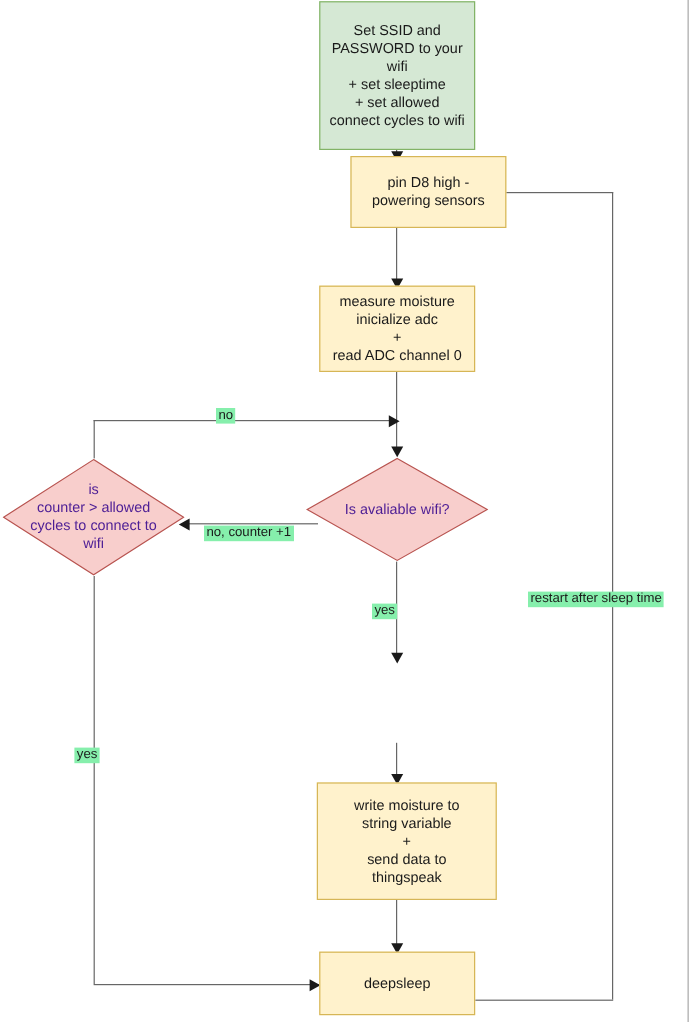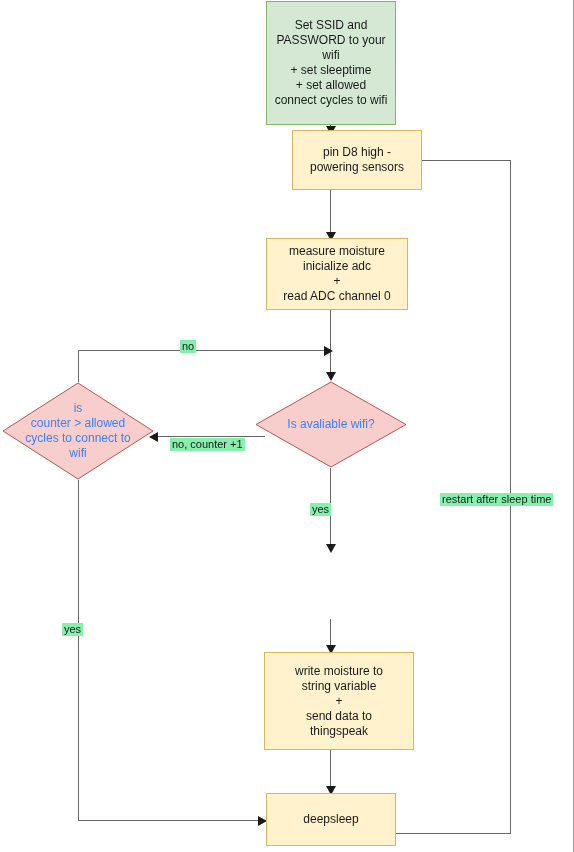--- a/index.html
+++ b/index.html
@@ -53,21 +53,21 @@
     left: 0;
     top: 0;
     width: 100%;
     height: 100%;
     display: flex;
     align-items: center;
     justify-content: center;
     text-align: center;
     font-size: 12px;
     line-height: 15px;
-    color: #3b82f6;
+    color: #4c1d95;
     white-space: pre-line;
   }
   .edge {
     position: absolute;
     background: #666666;
   }
   .edge-h { height: 1px; }
   .edge-v { width: 1px; }
   .arrow {
     position: absolute;
@@ -146,21 +146,21 @@
   <div class="node start" style="left:266px; top:1px; width:130px; height:124px;">Set SSID and
 PASSWORD to your
 wifi
 + set sleeptime
 + set allowed
 connect cycles to wifi</div>
 
   <div class="node proc" style="left:266px; top:130px; width:130px; height:60px;margin-left:26px;">pin D8 high -
 powering sensors</div>
 
-  <div class="node proc" style="left:266px; top:238px; width:142px; height:72px;">measure moisture
+  <div class="node proc" style="left:266px; top:238px; width:130px; height:72px;">measure moisture
 inicialize adc
 +
 read ADC channel 0</div>
 
   <div class="decision-wrap" style="left:255px; top:381px; width:152px; height:87px;">
     <svg width="152" height="87" viewBox="0 0 152 87">
       <polygon points="76,1 151,43.5 76,86 1,43.5" fill="#f8cecc" stroke="#b85450" stroke-width="1"></polygon>
     </svg>
     <div class="decision-label">Is avaliable wifi?</div>
   </div>

